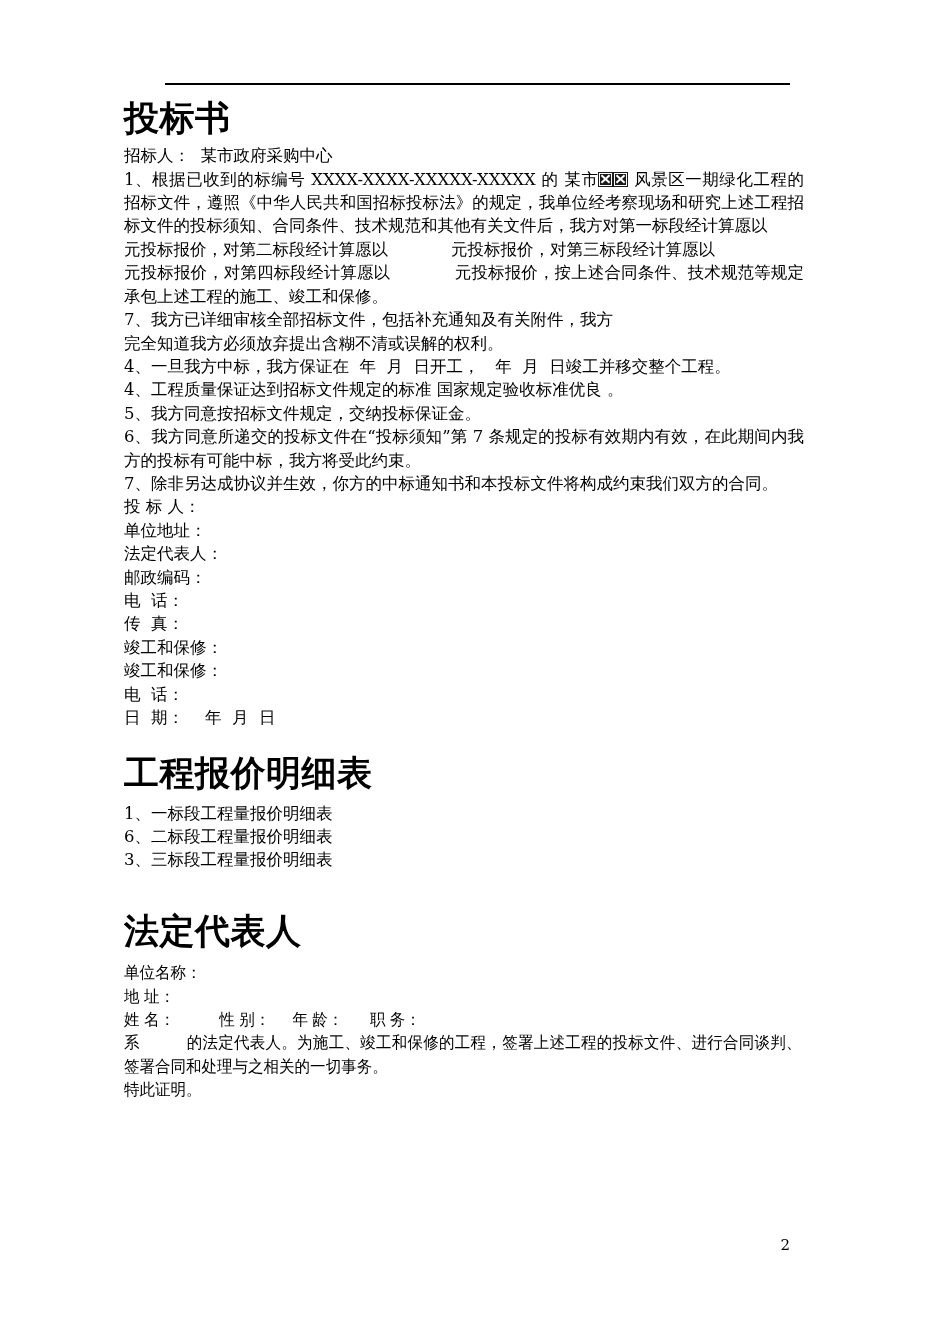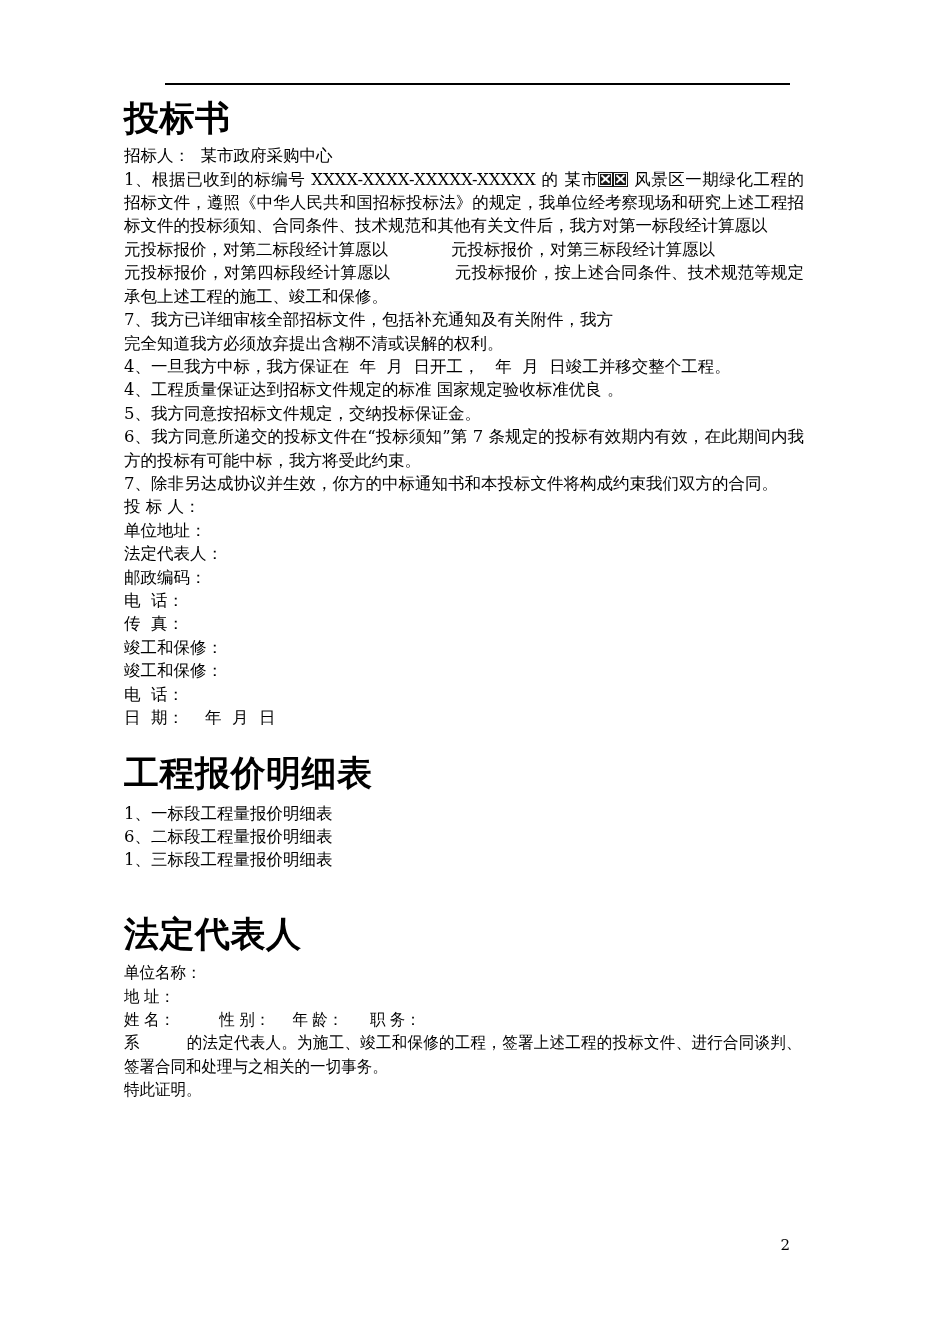--- a/index.html
+++ b/index.html
@@ -49,21 +49,21 @@
     line-height: 1.15;
     letter-spacing: 0.5px;
     margin: 0;
     padding: 0;
   }
 
   .sec-1 h1.doc-heading { margin: 0 0 6px 0; }
   .sec-2 { margin-top: 24px; }
   .sec-2 h1.doc-heading { margin: 0 0 8px 0; }
   .sec-3 { margin-top: 42px; }
-  .sec-3 h1.doc-heading { margin: 8px 0 7px 0; }
+  .sec-3 h1.doc-heading { margin: 8px 0 7px 0; font-family: Liberation Mono, monospace; }
 
   p.line {
     font-size: 16.5px;
     line-height: 23.4px;
     margin: 0;
     padding: 0;
     text-align: justify;
     text-justify: inter-ideograph;
     white-space: pre-wrap;
   }
@@ -169,21 +169,21 @@
       <p class="line">竣工和保修：</p>
       <p class="line">电  话：</p>
       <p class="line">日  期：    年  月  日</p>
     </div>
 
     <div class="sec-2">
       <h1 class="doc-heading">工程报价明细表</h1>
 
       <p class="line">1、一标段工程量报价明细表</p>
       <p class="line">6、二标段工程量报价明细表</p>
-      <p class="line">1、三标段工程量报价明细表</p>
+      <p class="line">3、三标段工程量报价明细表</p>
     </div>
 
     <div class="sec-3">
       <h1 class="doc-heading">法定代表人</h1>
 
       <p class="line">单位名称：</p>
       <p class="line">地 址：</p>
       <p class="line">姓 名：          性 别：     年 龄：      职 务：</p>
 
       <p class="line block">系          的法定代表人。为施工、竣工和保修的工程，签署上述工程的投标文件、进行合同谈判、签署合同和处理与之相关的一切事务。</p>

